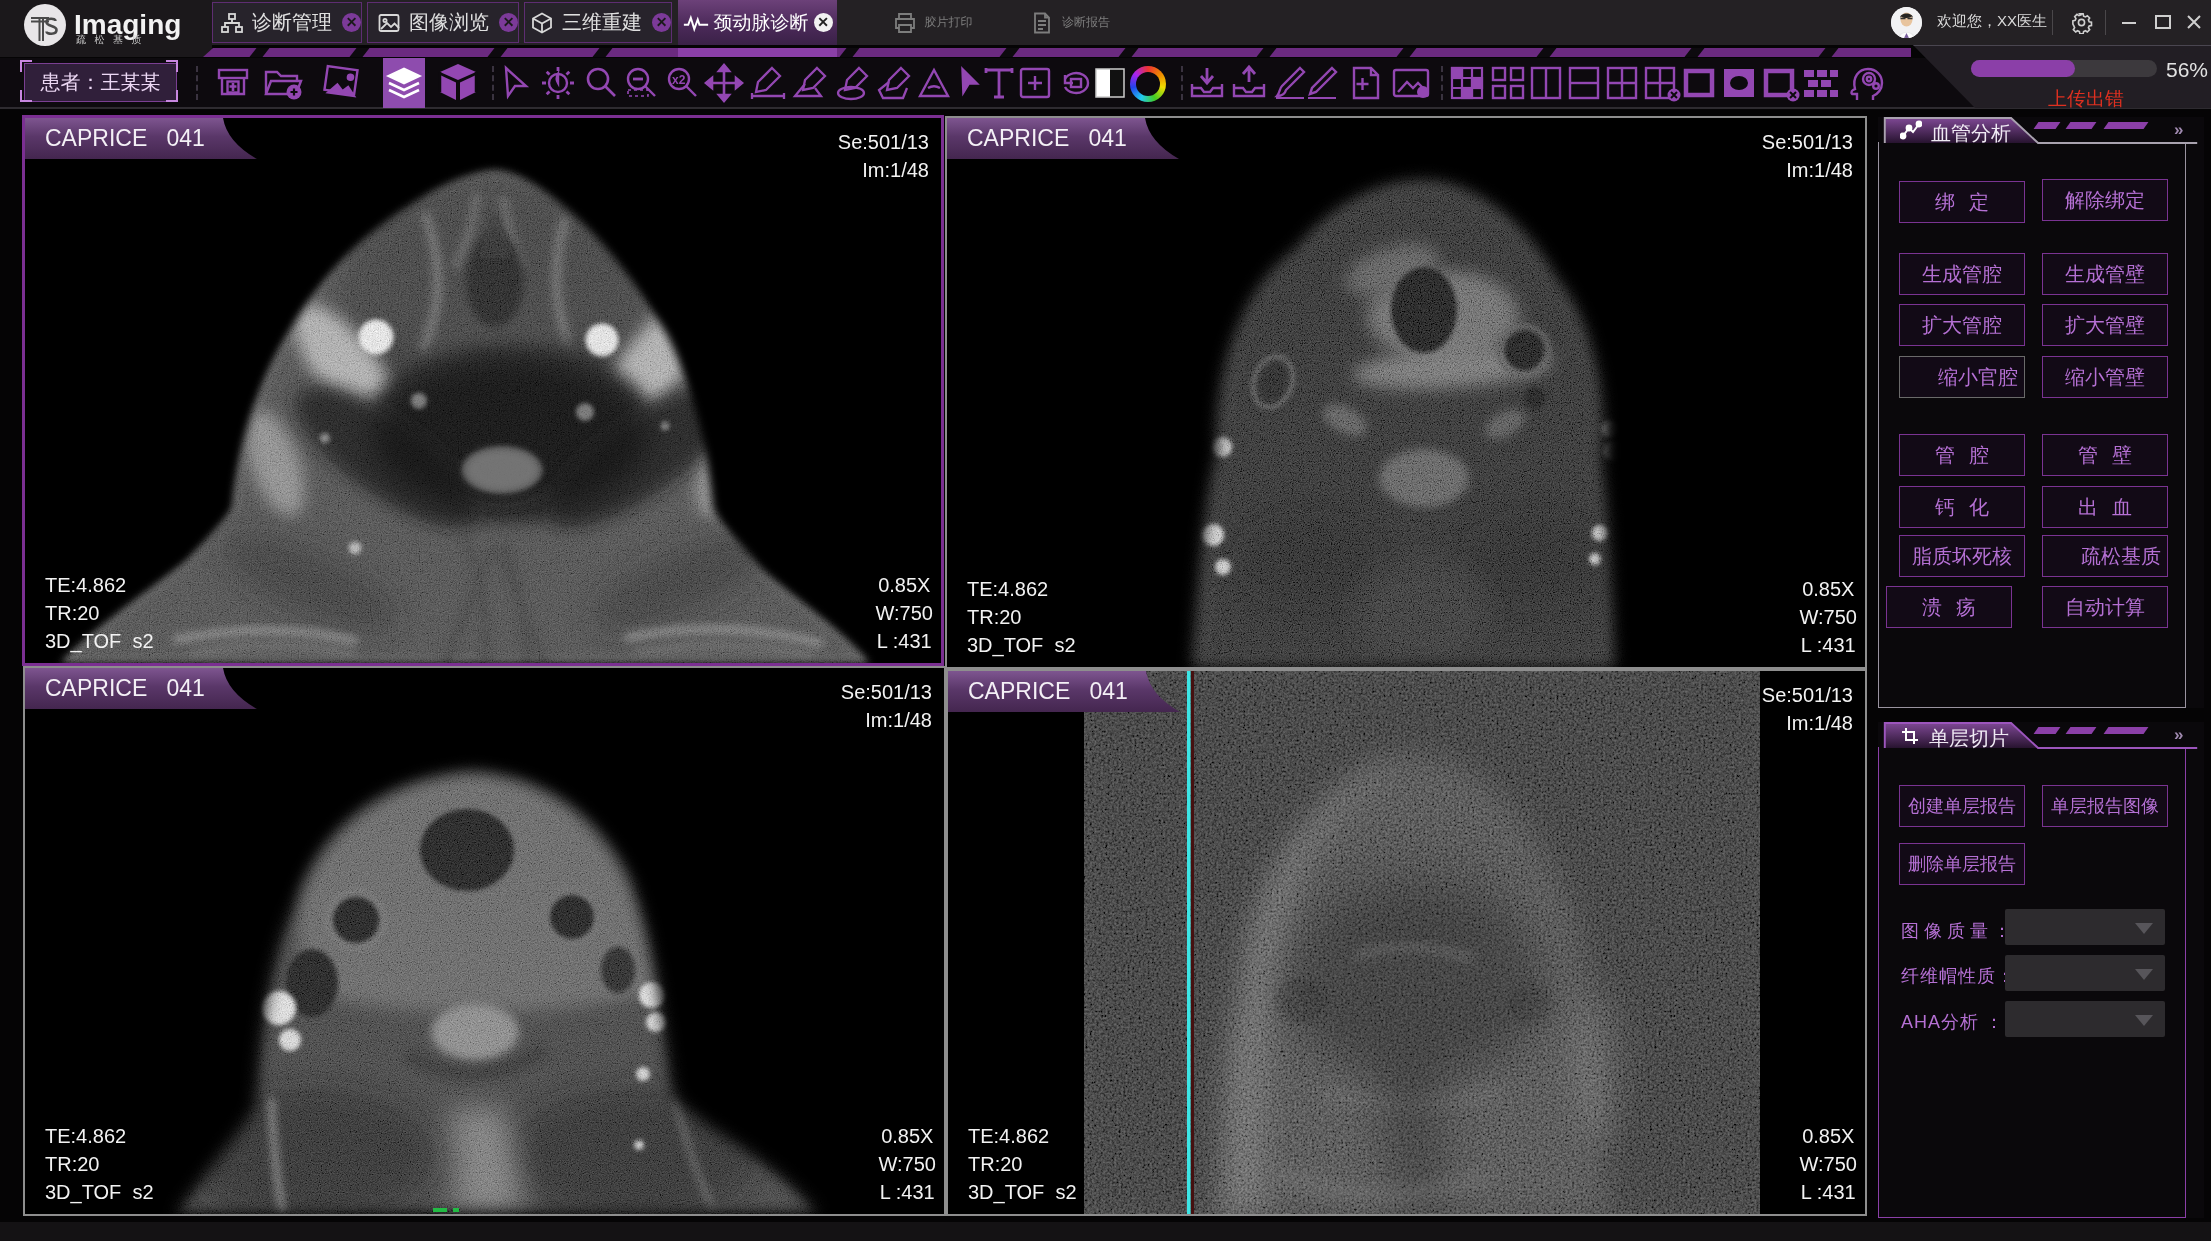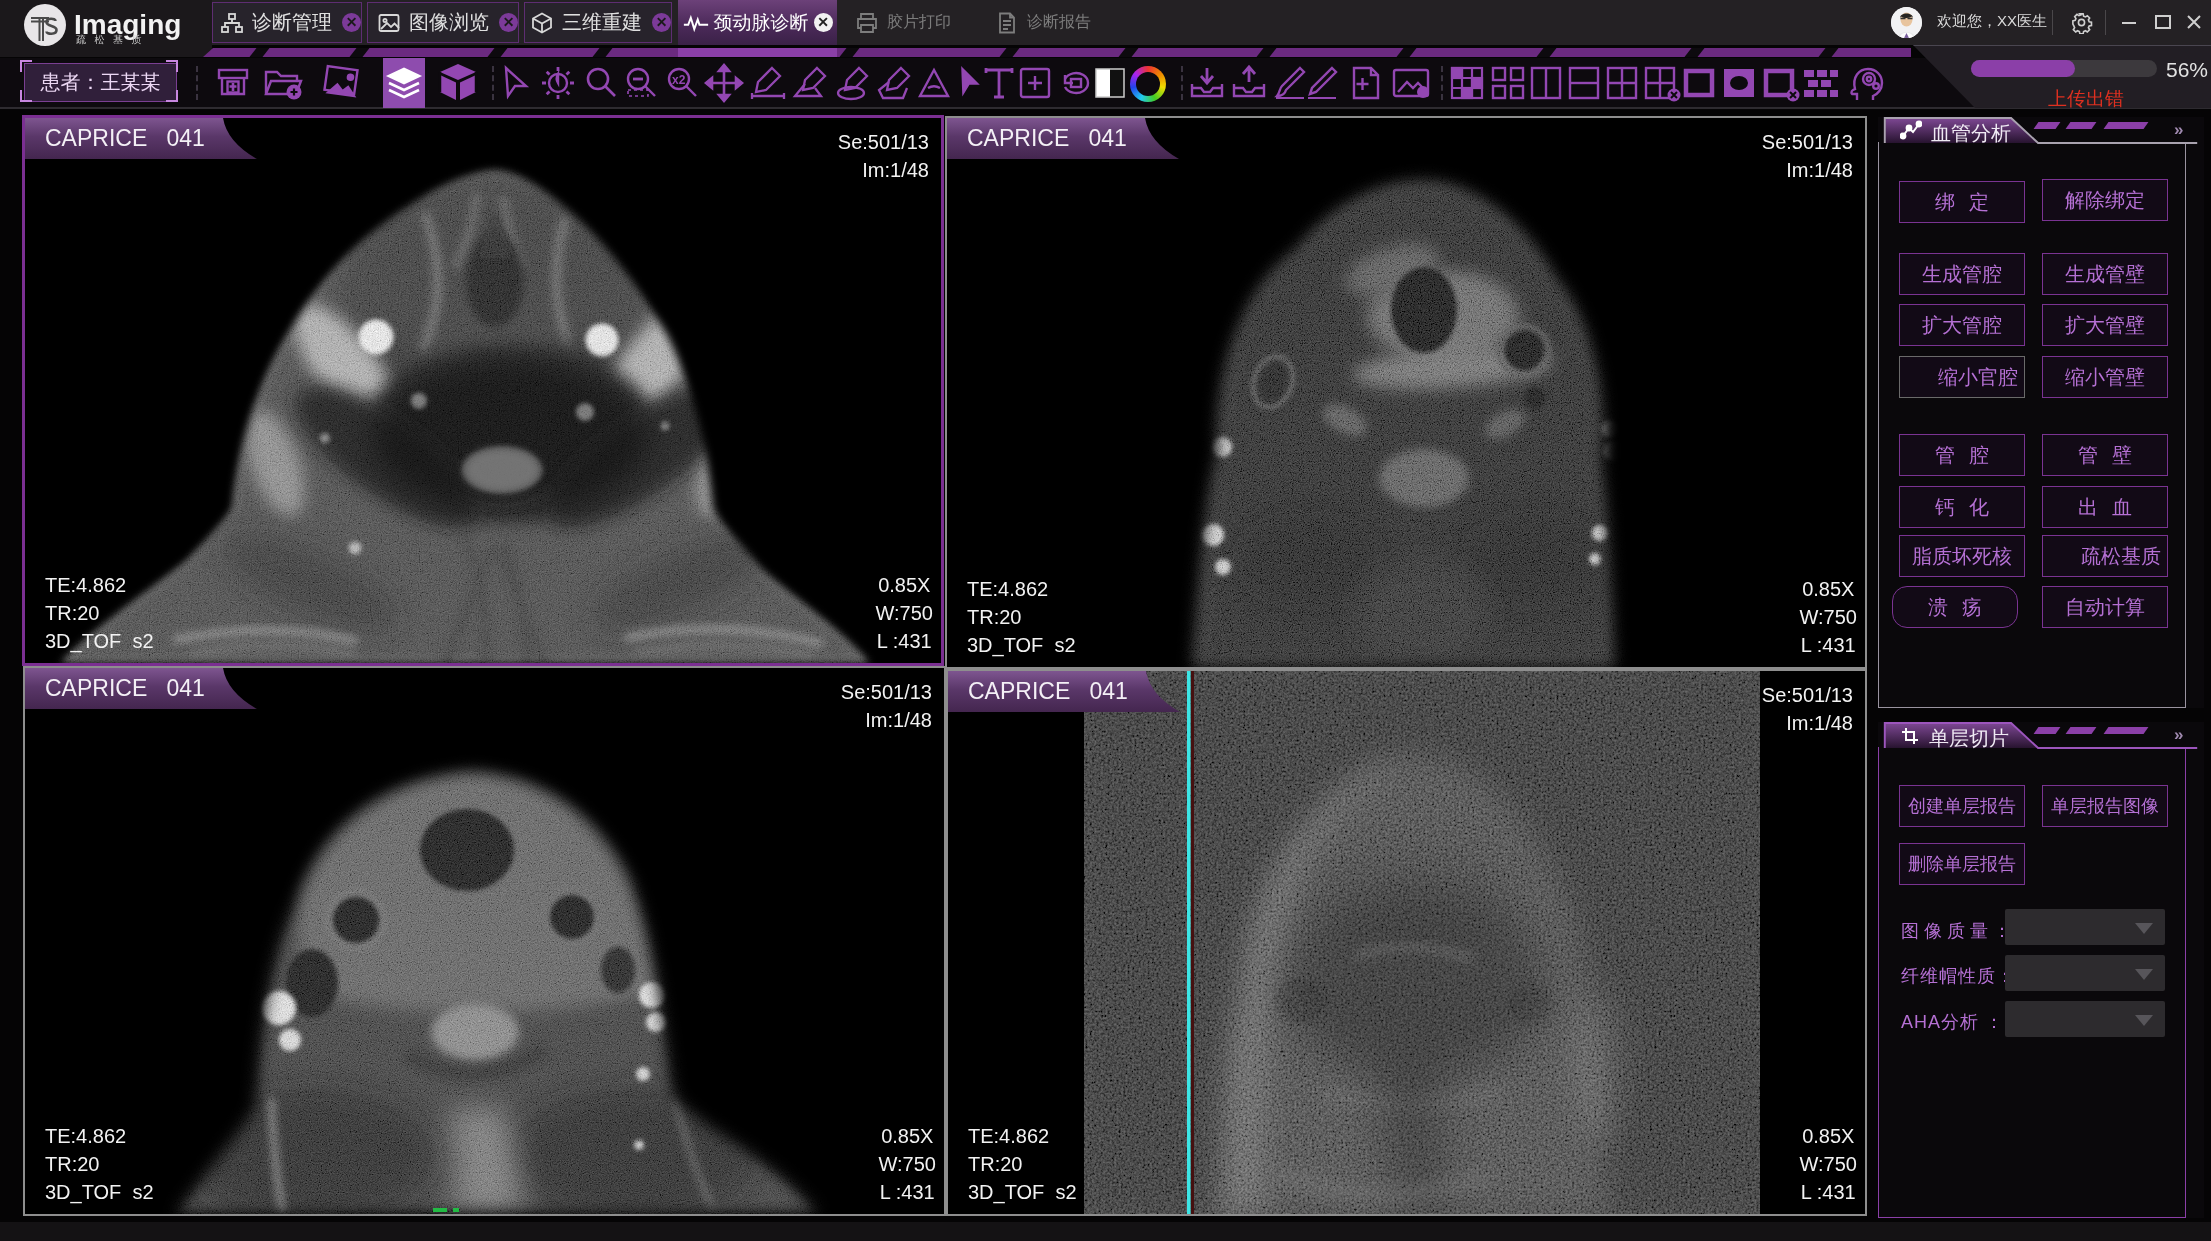--- a/index.html
+++ b/index.html
@@ -11,22 +11,22 @@
 #logoarea{position:absolute;left:0;top:0;width:212px;height:57px;background:#1b181b;}
 #logocircle{position:absolute;left:24px;top:4px;width:42px;height:42px;border-radius:50%;background:#e8e6e8;}
 #logots{position:absolute;left:24px;top:4px;width:42px;height:42px;}
 #imagingtxt{position:absolute;left:74px;top:9px;font-size:28px;font-weight:bold;color:#f2f2f2;}
 #qinying{position:absolute;left:76px;top:33px;font-size:10px;color:#cccccc;letter-spacing:8.5px;}
 .tab{position:absolute;top:2px;height:41px;background:#27232b;border:1px solid #5e2d72;
 display:flex;align-items:center;justify-content:flex-end;color:#e0e0e0;font-size:20px;}
 .tab .ticon{margin-right:8px;display:flex;}
 .tabx{display:inline-block;width:19px;height:19px;border-radius:50%;background:#7c3a99;color:#1a1a1a;
 font-size:14px;line-height:19px;text-align:center;font-weight:bold;margin-left:10px;}
-.tabdis{position:absolute;top:2px;height:41px;display:flex;align-items:center;justify-content:flex-start;
-color:#7d7d7d;font-size:16px;background:transparent;border:none;}
+.tabdis{position:absolute;top:2px;height:41px;display:flex;align-items:center;justify-content:center;
+color:#7d7d7d;font-size:12px;background:transparent;border:none;}
 #activetab{position:absolute;left:678px;top:0;width:159px;height:45px;
 background:linear-gradient(#6c4179,#4c2a5a 55%,#3a2147);display:flex;align-items:center;justify-content:center;
 color:#fff;font-size:19px;white-space:nowrap;}
 .tab{white-space:nowrap;}
 #activetab .tabx{background:#f2f2f2;color:#222;}
 
 #ribbon{position:absolute;left:203px;top:48px;width:1708px;height:9px;background:#6b2a80;
 clip-path:polygon(10px 0,100% 0,100% 100%,0 100%);}
 #ribbonhi{position:absolute;left:678px;top:48px;width:159px;height:9px;background:#8b3fa8;}
 .ribnotch{position:absolute;top:48px;width:13px;height:9px;background:#0d0a0e;transform:skewX(-38deg);}
@@ -674,21 +674,21 @@
  <div class="pbtn" style="left:21px;top:187px;">扩大管腔</div>
  <div class="pbtn" style="left:164px;top:187px;">扩大管壁</div>
  <div class="pbtn gray" style="left:21px;top:239px;">缩小官腔</div>
  <div class="pbtn" style="left:164px;top:239px;">缩小管壁</div>
  <div class="pbtn" style="left:21px;top:317px;letter-spacing:14px;text-indent:14px;">管腔</div>
  <div class="pbtn" style="left:164px;top:317px;letter-spacing:14px;text-indent:14px;">管壁</div>
  <div class="pbtn" style="left:21px;top:369px;letter-spacing:14px;text-indent:14px;">钙化</div>
  <div class="pbtn" style="left:164px;top:369px;letter-spacing:14px;text-indent:14px;">出血</div>
  <div class="pbtn" style="left:21px;top:418px;">脂质坏死核</div>
  <div class="pbtn" style="left:164px;top:418px;padding-left:32px;">疏松基质</div>
- <div class="pbtn" style="left:14px;top:469px;letter-spacing:14px;text-indent:14px;border-radius:15px;">溃疡</div>
+ <div class="pbtn" style="left:8px;top:469px;letter-spacing:14px;text-indent:14px;">溃疡</div>
  <div class="pbtn" style="left:164px;top:469px;">自动计算</div>
 </div>
 
 <div class="panel" id="panB">
  <div class="pbody"></div>
  <svg class="phead" width="326" height="28" viewBox="0 0 326 28">
   <path d="M1,27 V1 H132 L160,27 Z" fill="url(#hg)"></path>
   <path d="M1,27 V1 H132 L160,27 H325" fill="none" stroke="#9c55bd" stroke-width="2"></path>
  </svg>
  <div class="ptitle"><span class="picon"><svg width="20" height="20" viewBox="0 0 20 20" fill="none" stroke="#fff" stroke-width="2">

